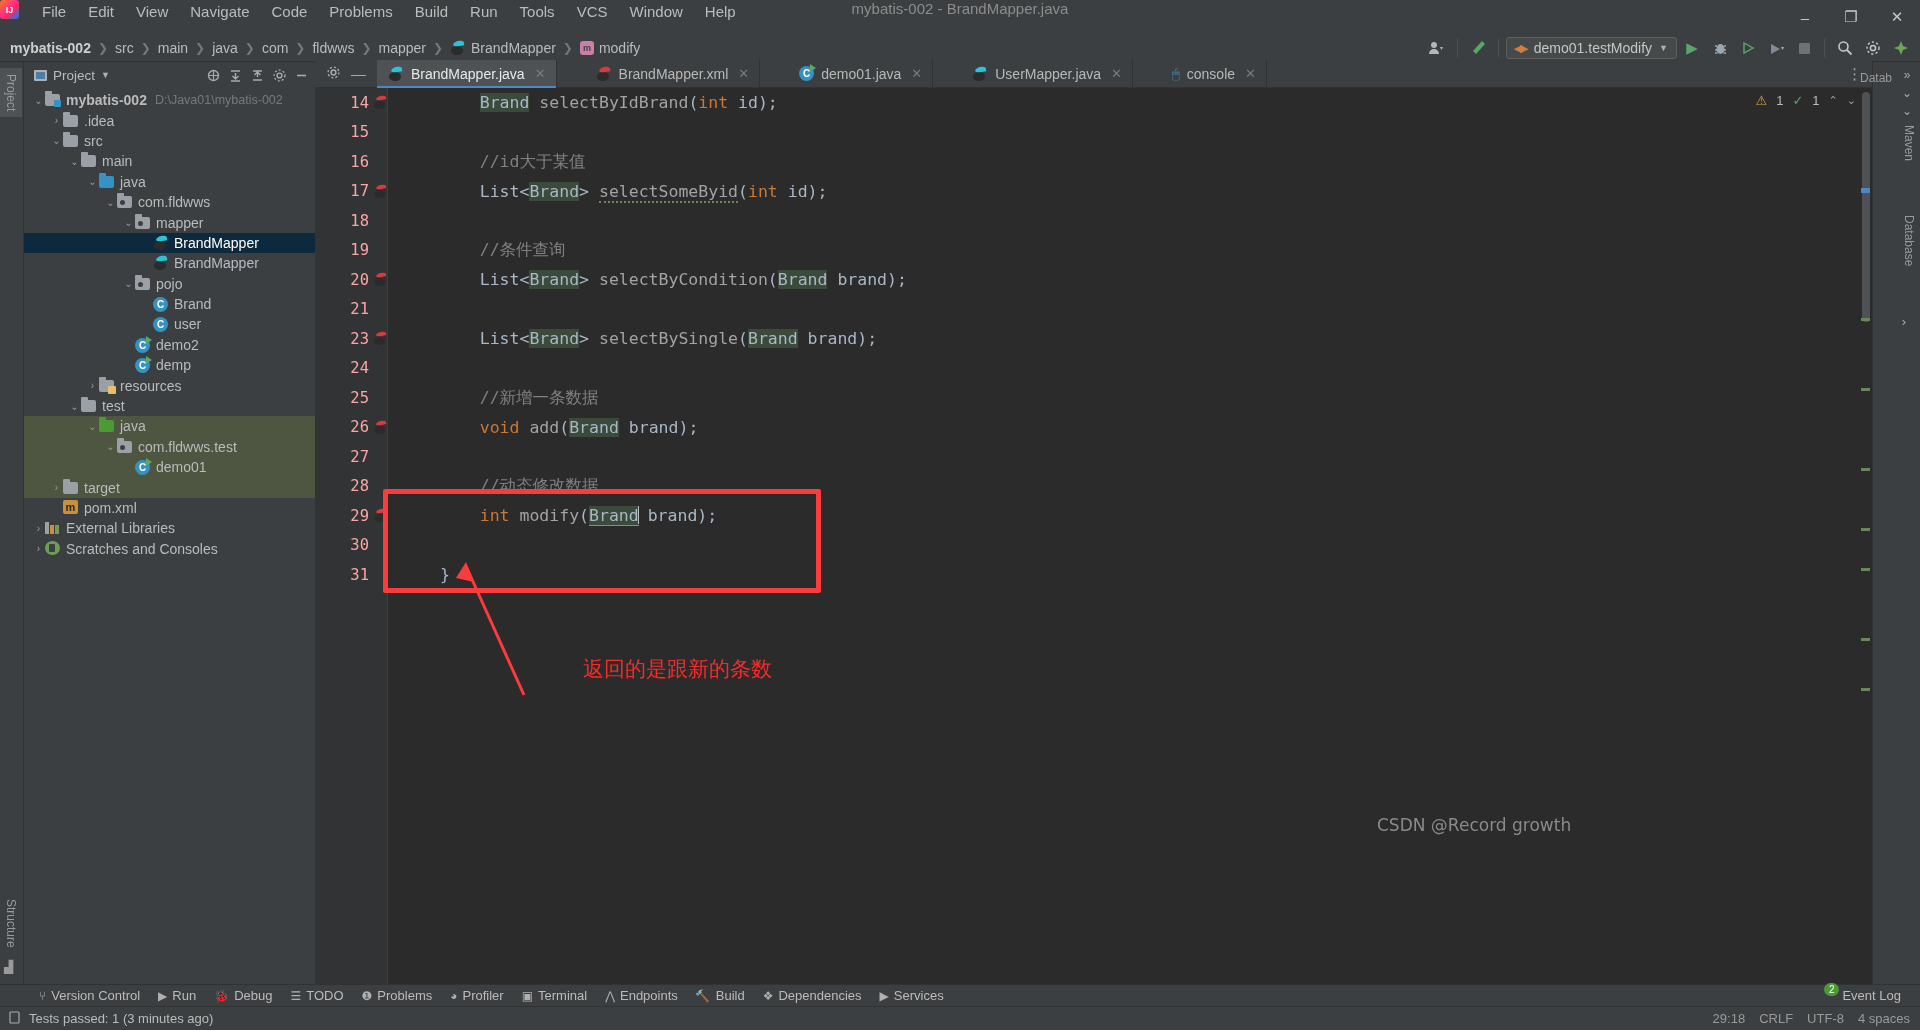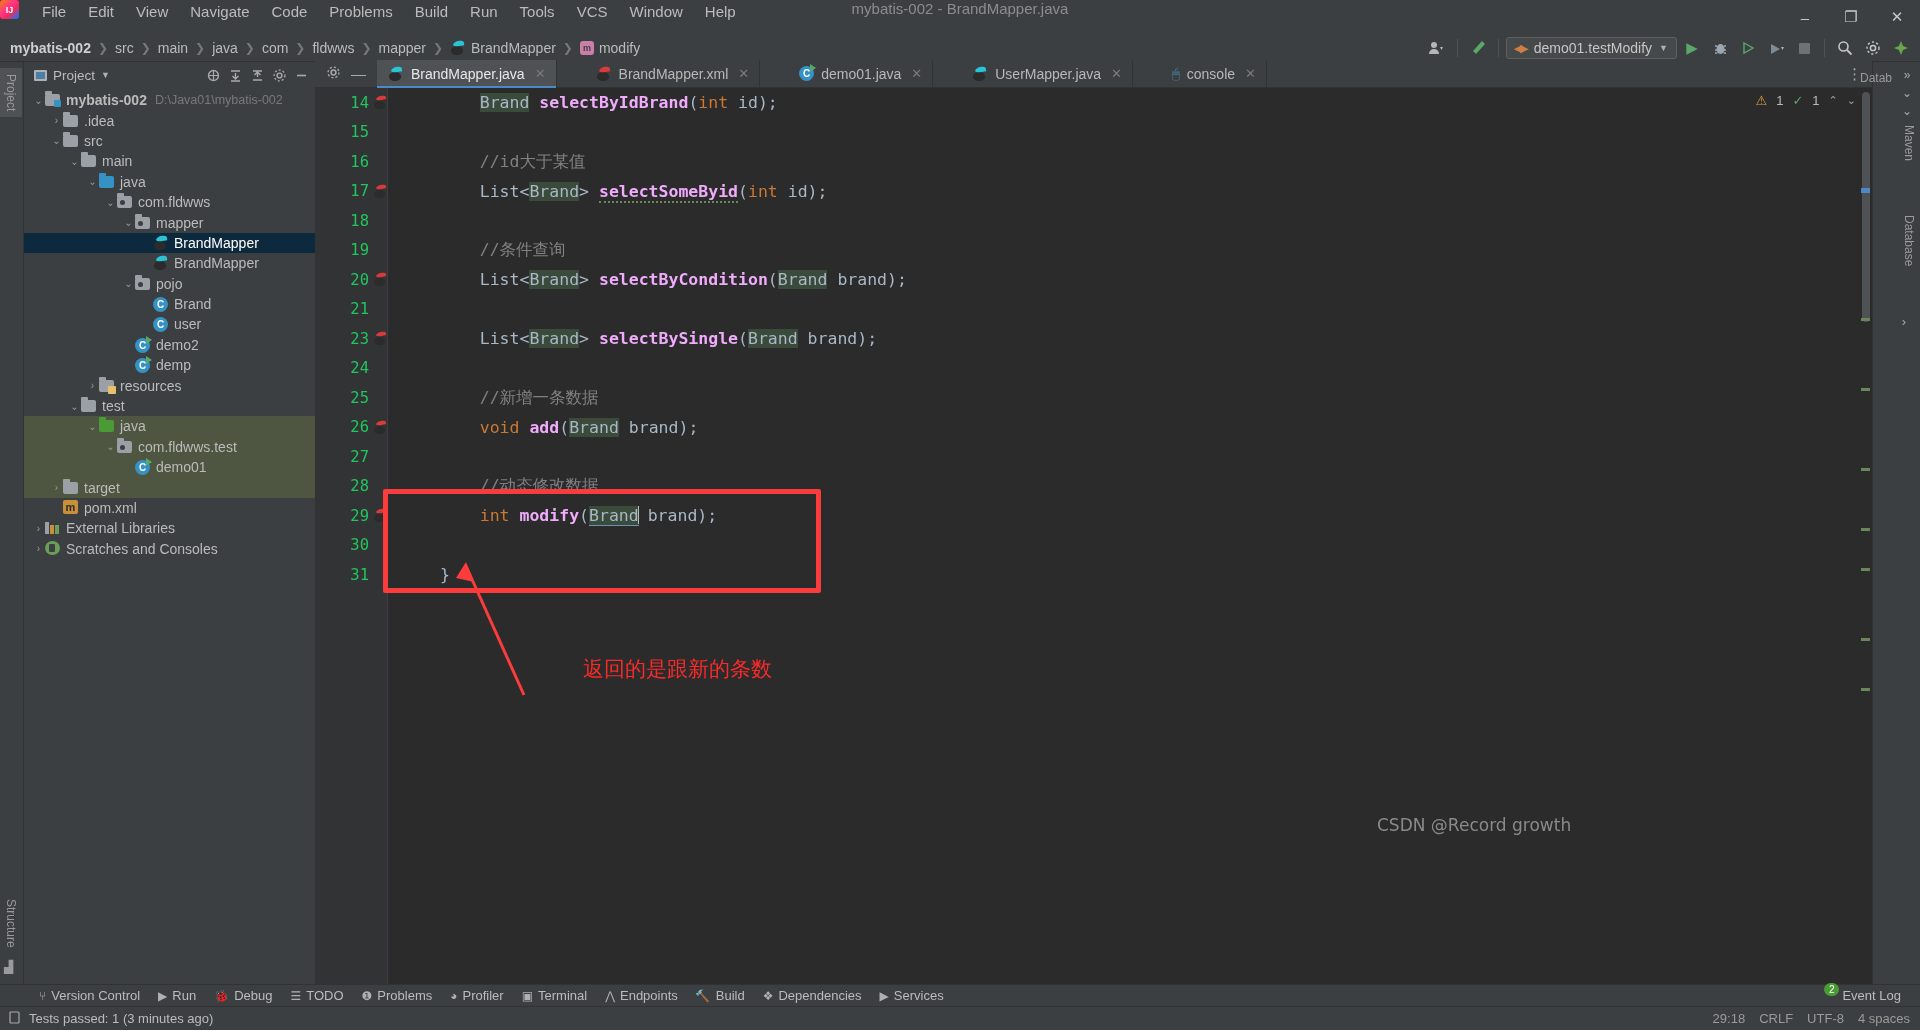--- a/index.html
+++ b/index.html
@@ -161,31 +161,31 @@
   .gutter {
     position: absolute; left: 0; top: 0; bottom: 0; width: 73px; background: #313335;
     border-right: 1px solid #3c3f41;
   }
   .codelines {
     position: absolute; left: 0; top: 0; right: 0; bottom: 0;
     font-family: "DejaVu Sans Mono", monospace; font-size: 16.5px;
   }
   .cline { height: 29.5px; display: flex; align-items: center; position: relative; }
   .lnum {
-    width: 56px; text-align: right; color: #22c55e; font-size: 15.5px;
+    width: 56px; text-align: right; color: #fca5a5; font-size: 15.5px;
     font-family: "DejaVu Sans Mono", monospace; flex: 0 0 56px; padding-right: 2px;
   }
   .gicon { width: 17px; flex:0 0 17px; display:flex; align-items:center; justify-content:center; margin-left:1px;}
   .mybatis-g { width:15px;height:13px;position:relative; }
   .mybatis-g::before{content:"";position:absolute;left:1px;bottom:0;width:11px;height:8px;border-radius:50% 50% 45% 45%;background:#2b2b2b;}
   .mybatis-g::after{content:"";position:absolute;left:3px;top:0;width:10px;height:4px;background:#d93a3a;
      border-radius:60% 40% 0 40%; transform: rotate(-10deg);}
   .ctext { padding-left: 51px; white-space: pre; color: #a9b7c6; }
   .tk-hl     { color: #a9b7c6; background: #3b4b3b; }
-  .tk-method { color: #f0abfc; font-weight: bold; }
+  .tk-method { color: #a3a3a3; }
   .tk-kw     { color: #cc7832; }
   .tk-param  { color: #a9b7c6; }
   .tk-cmt    { color: #808080; }
   .tk-punct  { color: #a9b7c6; }
   .tk-warn   { border-bottom: 2px dotted #6a8759; }
   .tk-ul     { border-bottom: 1px solid #6c8fb5; background:#3b4b3b; }
   .caret-bar { display:inline-block; width:1px; height:18px; background:#bbb; vertical-align:-3px; margin:0 -1px; }
 
   
   .inspect {

